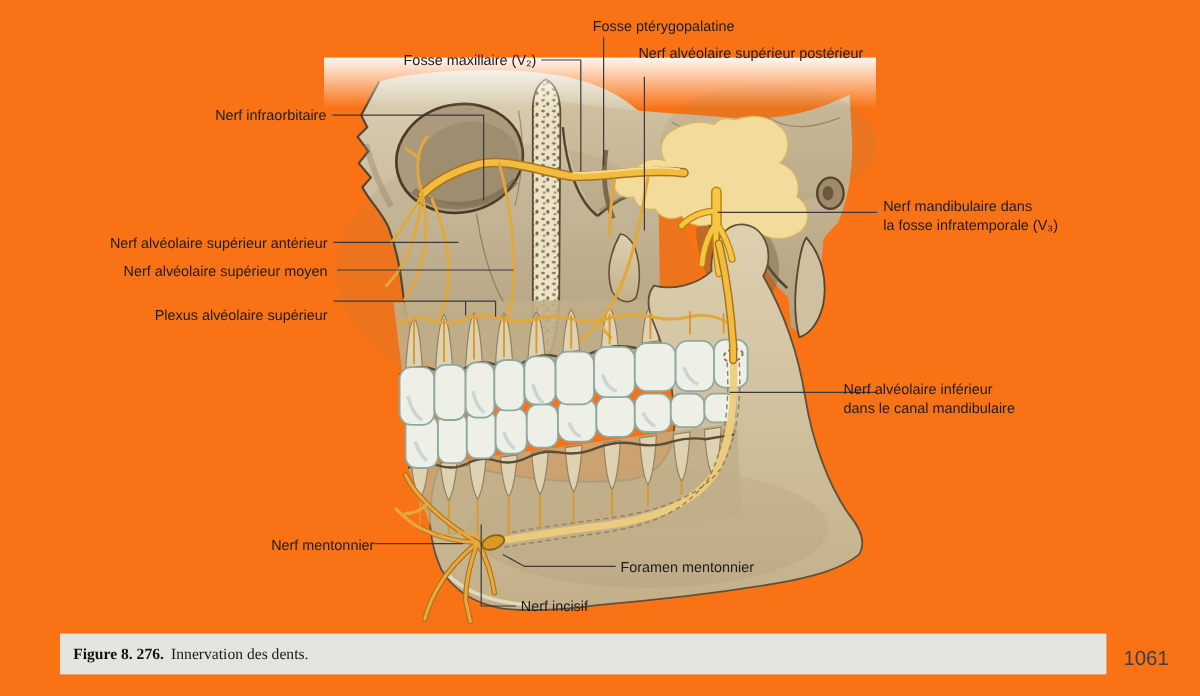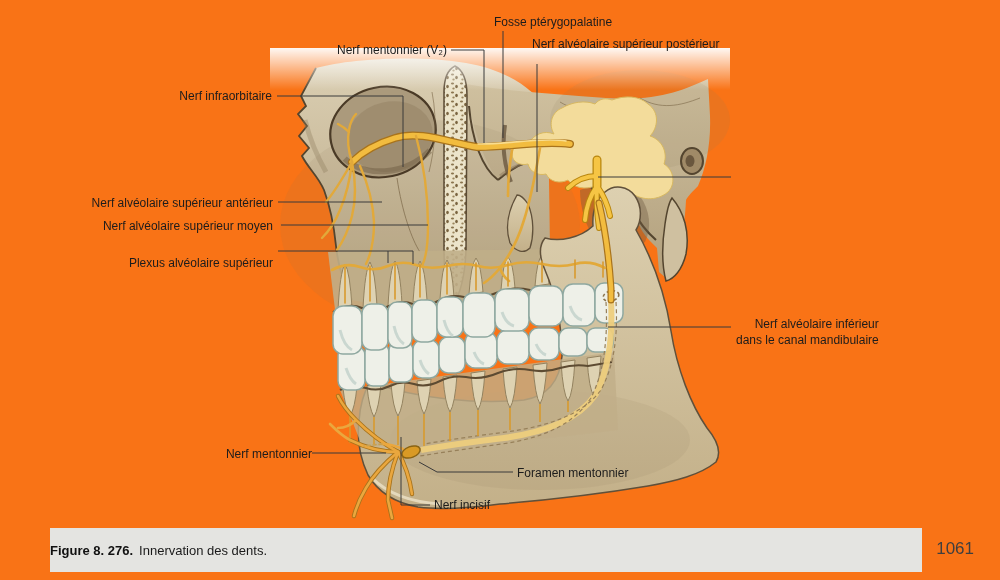--- a/index.html
+++ b/index.html
@@ -3,35 +3,35 @@
 <meta charset="utf-8">
 <style>
   html,body{margin:0;padding:0;background:#fff;}
   .page{position:relative;width:1000px;height:580px;background:#f97316;overflow:hidden;
         font-family:"Liberation Sans",sans-serif;}
   .art{position:absolute;left:0;top:0;}
   .label{position:absolute;font-size:12px;line-height:1.25;color:#1c1c1c;white-space:nowrap;}
   .label.r{text-align:right;}
   .lblock{position:absolute;font-size:12px;line-height:16px;color:#1c1c1c;white-space:nowrap;}
   .lblock span{display:block;}
-  .caption-bar{position:absolute;left:50px;top:528px;width:872px;height:44px;background:#e4e4e1;
-        display:flex;align-items:center;box-sizing:border-box;}
+  .caption-bar{position:absolute;left:50px;top:528px;width:872px;height:34px;background:#e4e4e1;
+        display:flex;align-items:center;padding-left:11px;box-sizing:border-box;font-family:Liberation Serif, serif;}
   .caption-bar .cap-label{font-weight:bold;font-size:13px;color:#111;margin-right:6px;}
   .caption-bar .cap-text{font-size:13px;color:#1a1a1a;}
   .page-number{position:absolute;right:26px;top:539px;font-size:17px;color:#3f3f3f;margin-left:40px;}
   
   #lab-fosse{left:494px;top:15px;}
   #lab-maxillaire{right:553px;top:43px;}
   #lab-post{left:532px;top:37px;}
   #lab-infraorb{right:728px;top:89px;}
   #lab-mandibulaire{left:736px;top:164px;}
   #lab-ant{right:727px;top:196px;}
   #lab-moyen{right:727px;top:219px;}
   #lab-plexus{right:727px;top:245px;margin-top:11px;}
-  #lab-infalv{left:736px;top:316px;text-align:right;}
+  #lab-infalv{left:703px;top:316px;}
   #lab-menton{right:688px;top:447px;}
   #lab-foramen{left:517px;top:466px;text-align:center;}
   #lab-incisif{left:434px;top:498px;}
 </style>
 </head>
 <body>
 
 <div class="page">
 
 <svg class="art" width="1000" height="580" viewBox="0 0 1000 580">
@@ -319,23 +319,27 @@
     <path d="M281,225 L428,225"></path>
     <path d="M278,251 L413,251 M388,251 L388,263 M413,251 L413,264"></path>
     <path d="M608,327 L731,327"></path>
     <path d="M312,453 L386,453"></path>
     <path d="M419,462 L437,472 L513,472"></path>
     <path d="M401,437 L401,505 L430,505"></path>
   </g>
 </svg>
 
 <div class="label" id="lab-fosse">Fosse ptérygopalatine</div>
-<div class="label r" id="lab-maxillaire">Nerf mentonnier (V₂)</div>
+<div class="label r" id="lab-maxillaire">Fosse maxillaire (V₂)</div>
 <div class="label" id="lab-post">Nerf alvéolaire supérieur postérieur</div>
 <div class="label r" id="lab-infraorb">Nerf infraorbitaire</div>
+<div class="lblock" id="lab-mandibulaire">
+  <span>Nerf mandibulaire dans</span>
+  <span>la fosse infratemporale (V₃)</span>
+</div>
 <div class="label r" id="lab-moyen">Nerf alvéolaire supérieur moyen</div>
 <div class="label r" id="lab-ant">Nerf alvéolaire supérieur antérieur</div>
 <div class="label r" id="lab-plexus">Plexus alvéolaire supérieur</div>
 <div class="lblock" id="lab-infalv">
   <span>Nerf alvéolaire inférieur</span>
   <span>dans le canal mandibulaire</span>
 </div>
 <div class="label r" id="lab-menton">Nerf mentonnier</div>
 <div class="label" id="lab-foramen">Foramen mentonnier</div>
 <div class="label" id="lab-incisif">Nerf incisif</div>

